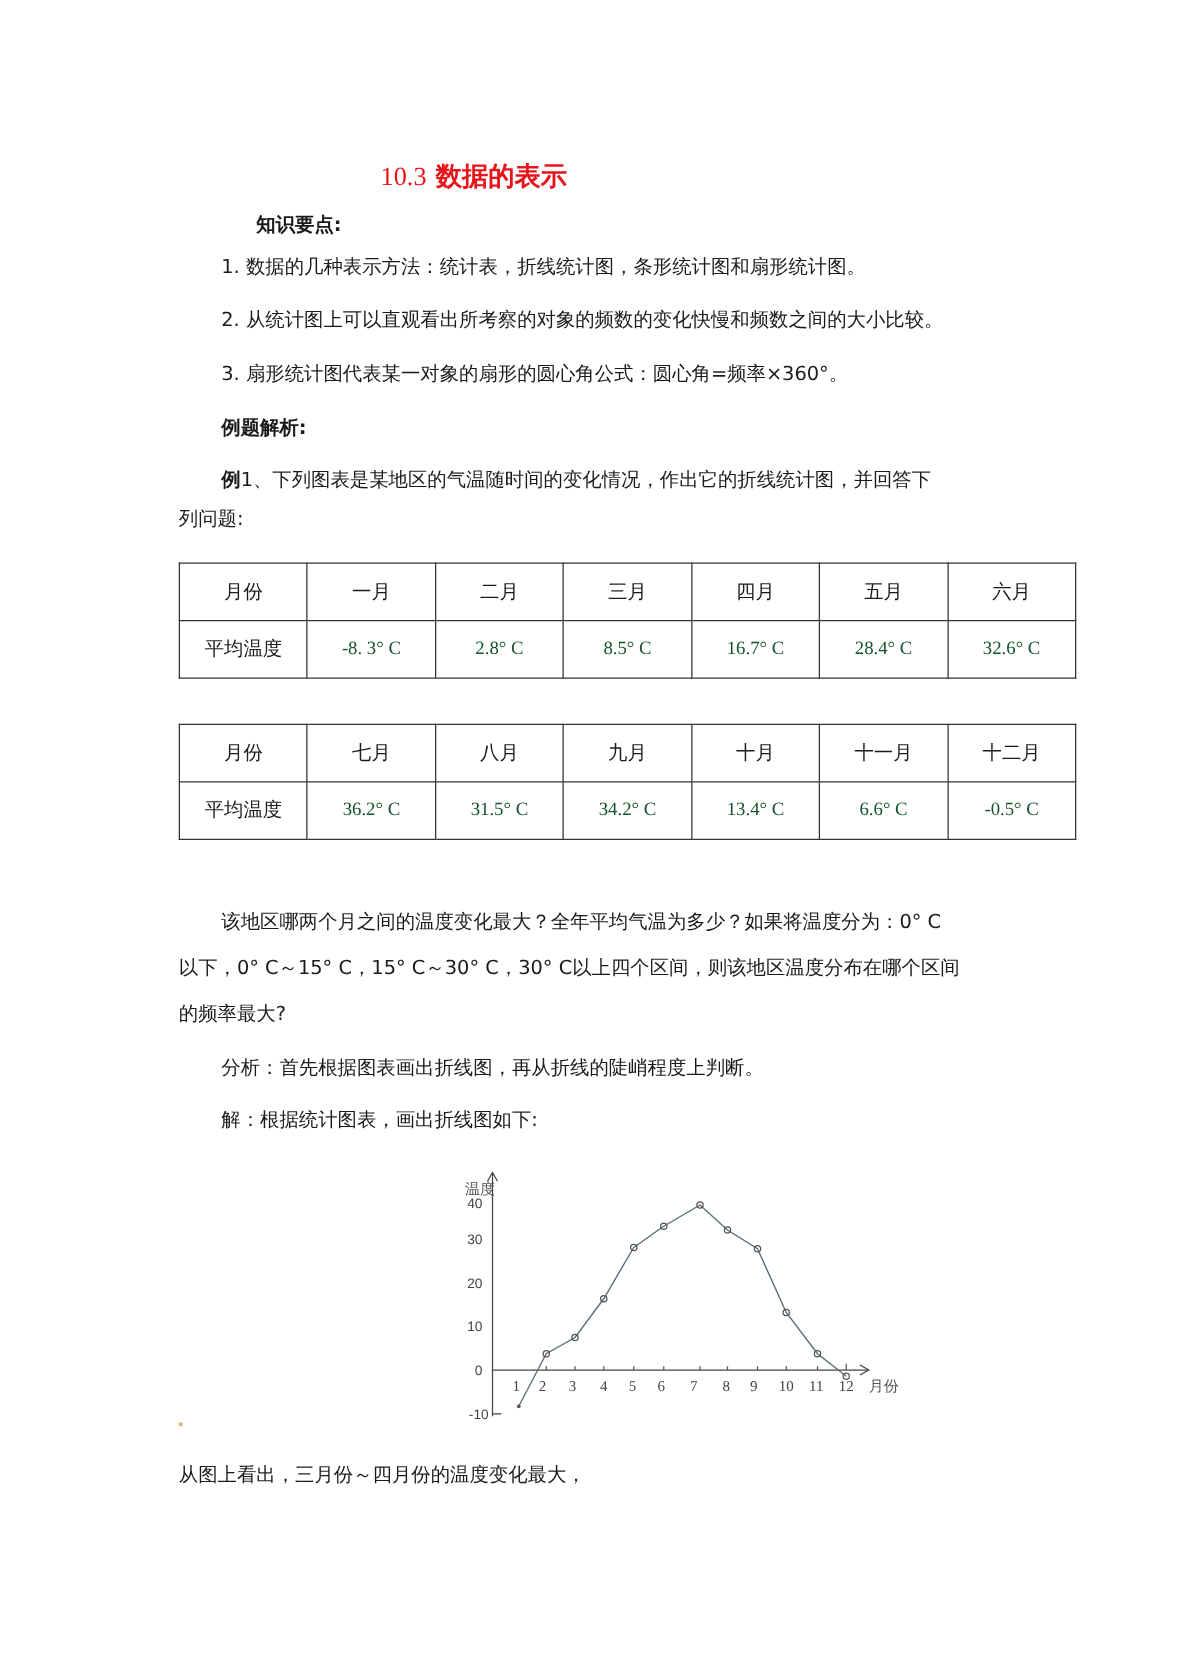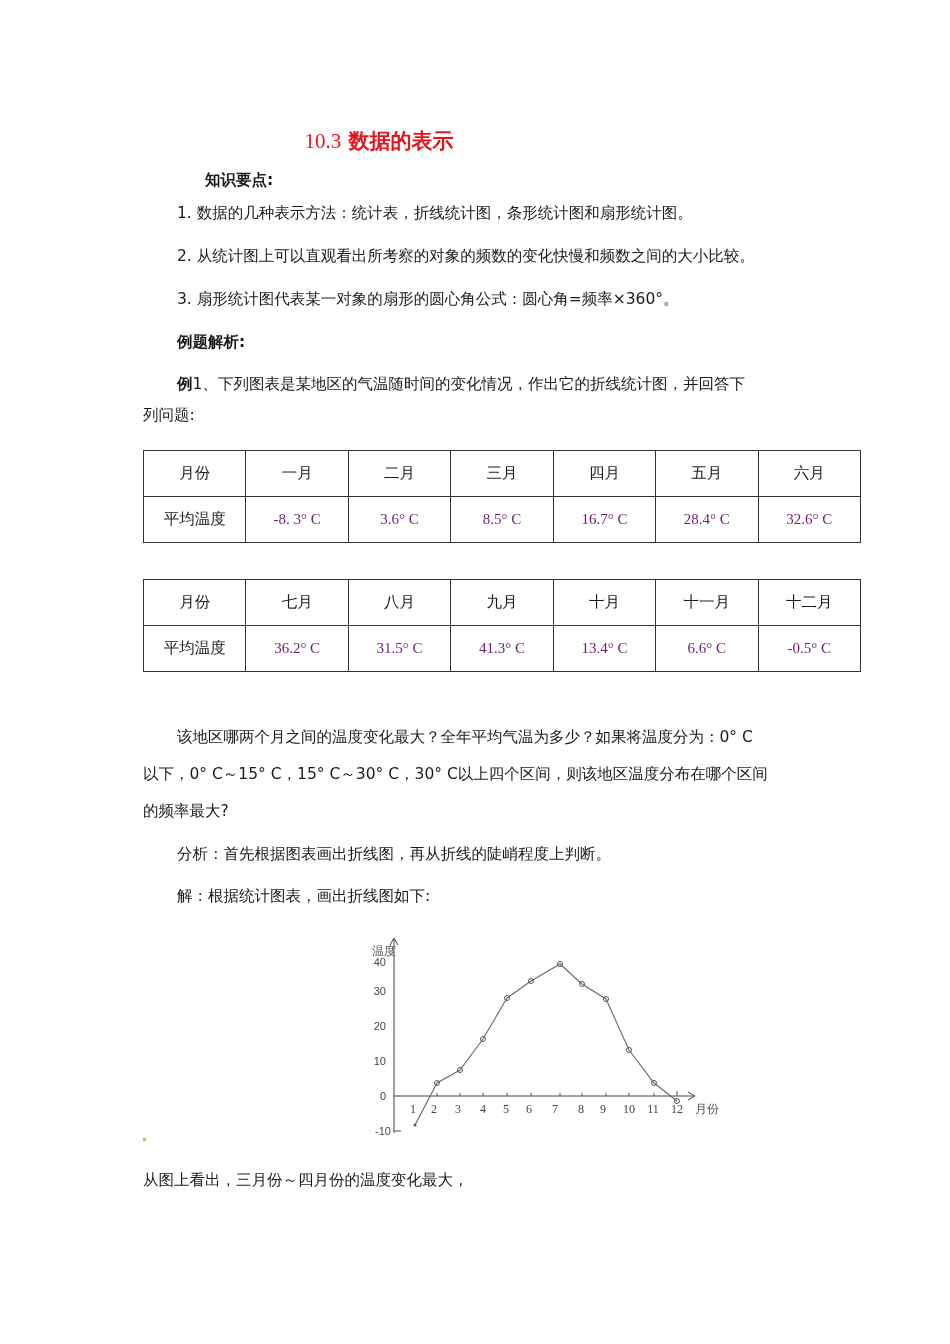--- a/index.html
+++ b/index.html
@@ -5,21 +5,21 @@
   html, body { margin: 0; padding: 0; background: #ffffff; }
   body { width: 950px; height: 1344px; position: relative; overflow: hidden;
          font-family: "DejaVu Sans", "Liberation Sans", sans-serif; color: #1a1a1a; }
   .title { position: absolute; left: 0; width: 758px; top: 127px; text-align: center;
            color: #e8141b; font-size: 21px; font-weight: bold; }
   .title .num { font-family: "Liberation Serif", serif; font-weight: normal; font-size: 21px; }
   .line { position: absolute; font-size: 15.5px; white-space: nowrap; }
   .bold { font-weight: bold; }
   table.temps { position: absolute; left: 143px; width: 718px; border-collapse: collapse; table-layout: fixed; }
   table.temps td { border: 1.5px solid #333; text-align: center; font-size: 15.5px; height: 45px; padding: 0; }
-  table.temps td.val { font-family: "Liberation Serif", serif; font-size: 15px; color: #701a75; }
+  table.temps td.val { font-family: "Liberation Serif", serif; font-size: 15px; color: #14532d; }
   .chart { position: absolute; left: 355px; top: 935px; width: 380px; height: 210px; }
   .dot-mark { position: absolute; width: 3px; height: 3px; background: #d8b36a; }
 </style>
 </head>
 <body>
 
 <div class="title">
   <span class="num">10.3</span>
   <span>数据的表示</span>
 </div>
@@ -42,21 +42,21 @@
     <td>一月</td>
     <td>二月</td>
     <td>三月</td>
     <td>四月</td>
     <td>五月</td>
     <td>六月</td>
   </tr>
   <tr>
     <td>平均温度</td>
     <td class="val">-8. 3° C</td>
-    <td class="val">3.6° C</td>
+    <td class="val">2.8° C</td>
     <td class="val">8.5° C</td>
     <td class="val">16.7° C</td>
     <td class="val">28.4° C</td>
     <td class="val">32.6° C</td>
   </tr>
 </tbody>
   </table>
 
 <table class="temps" style="top:579px;">
   <tbody>
@@ -66,21 +66,21 @@
     <td>八月</td>
     <td>九月</td>
     <td>十月</td>
     <td>十一月</td>
     <td>十二月</td>
   </tr>
   <tr>
     <td>平均温度</td>
     <td class="val">36.2° C</td>
     <td class="val">31.5° C</td>
-    <td class="val">41.3° C</td>
+    <td class="val">34.2° C</td>
     <td class="val">13.4° C</td>
     <td class="val">6.6° C</td>
     <td class="val">-0.5° C</td>
   </tr>
 </tbody>
   </table>
 
 <div class="line" style="left:177px; top:727px;">该地区哪两个月之间的温度变化最大？全年平均气温为多少？如果将温度分为：0° C</div>
 <div class="line" style="left:143px; top:764px;">以下，0° C～15° C，15° C～30° C，30° C以上四个区间，则该地区温度分布在哪个区间</div>
 <div class="line" style="left:143px; top:801px;">的频率最大?</div>

